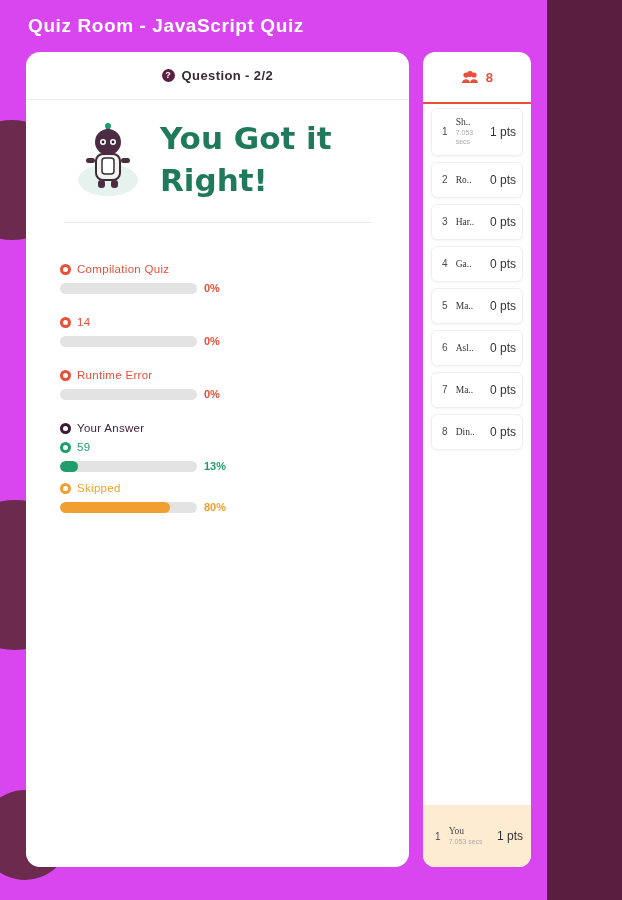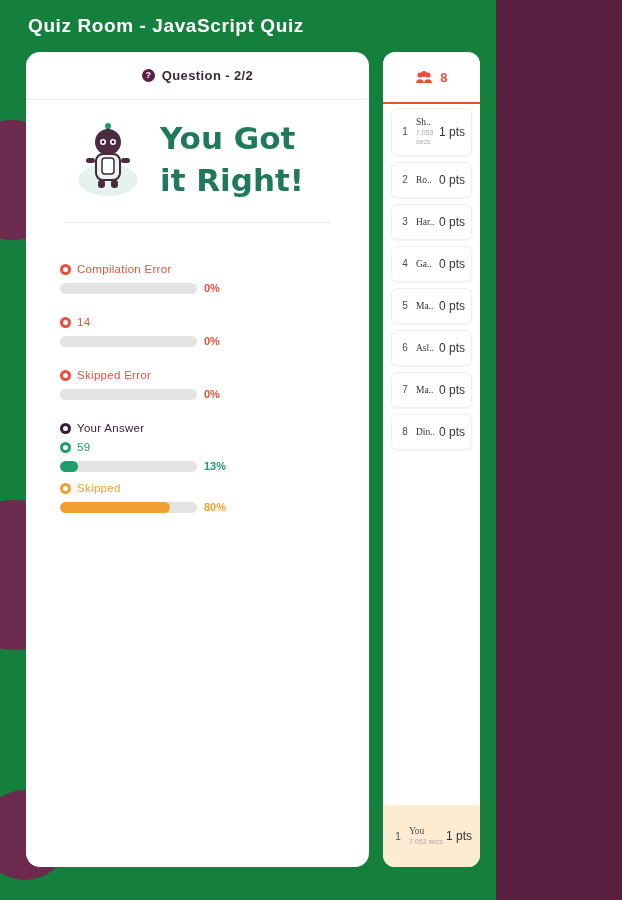--- a/index.html
+++ b/index.html
@@ -4,22 +4,22 @@
 <style>
   * { box-sizing: border-box; margin: 0; padding: 0; }
   html, body {
     width: 622px; height: 900px;
     font-family: "Liberation Sans", sans-serif;
     background: #5a1e40;
     overflow: hidden;
   }
   .app {
     position: relative;
-    width: 496px; height: 900px;
-    background: #15803d;
+    width: 547px; height: 900px;
+    background: #d946ef;
     overflow: hidden;
   }
   
   .blob {
     position: absolute;
     background: #6b2a4e;
     border-radius: 50%;
     pointer-events: none;
   }
   .blob-a { width: 120px; height: 120px; left: -48px; top: 120px; }
@@ -285,21 +285,21 @@
         <div class="result-text">You Got it Right!</div>
       </div>
 
       <div class="divider"></div>
 
       <div class="stats">
 
         <div class="stat">
           <div class="stat-label-row">
             <span class="dot" style="background:#e8503a"></span>
-            <span class="stat-label" style="color:#e8503a">Compilation Error</span>
+            <span class="stat-label" style="color:#e8503a">Compilation Quiz</span>
           </div>
           <div class="bar-row">
             <div class="bar-track">
               <div class="bar-fill" style="width:0%;background:#e8503a"></div>
             </div>
             <span class="bar-pct" style="color:#e8503a">0%</span>
           </div>
         </div>
 
         <div class="stat">
@@ -311,21 +311,21 @@
             <div class="bar-track">
               <div class="bar-fill" style="width:0%;background:#e8503a"></div>
             </div>
             <span class="bar-pct" style="color:#e8503a">0%</span>
           </div>
         </div>
 
         <div class="stat">
           <div class="stat-label-row">
             <span class="dot" style="background:#e8503a"></span>
-            <span class="stat-label" style="color:#e8503a">Skipped Error</span>
+            <span class="stat-label" style="color:#e8503a">Runtime Error</span>
           </div>
           <div class="bar-row">
             <div class="bar-track">
               <div class="bar-fill" style="width:0%;background:#e8503a"></div>
             </div>
             <span class="bar-pct" style="color:#e8503a">0%</span>
           </div>
         </div>
 
         <div class="stat">

